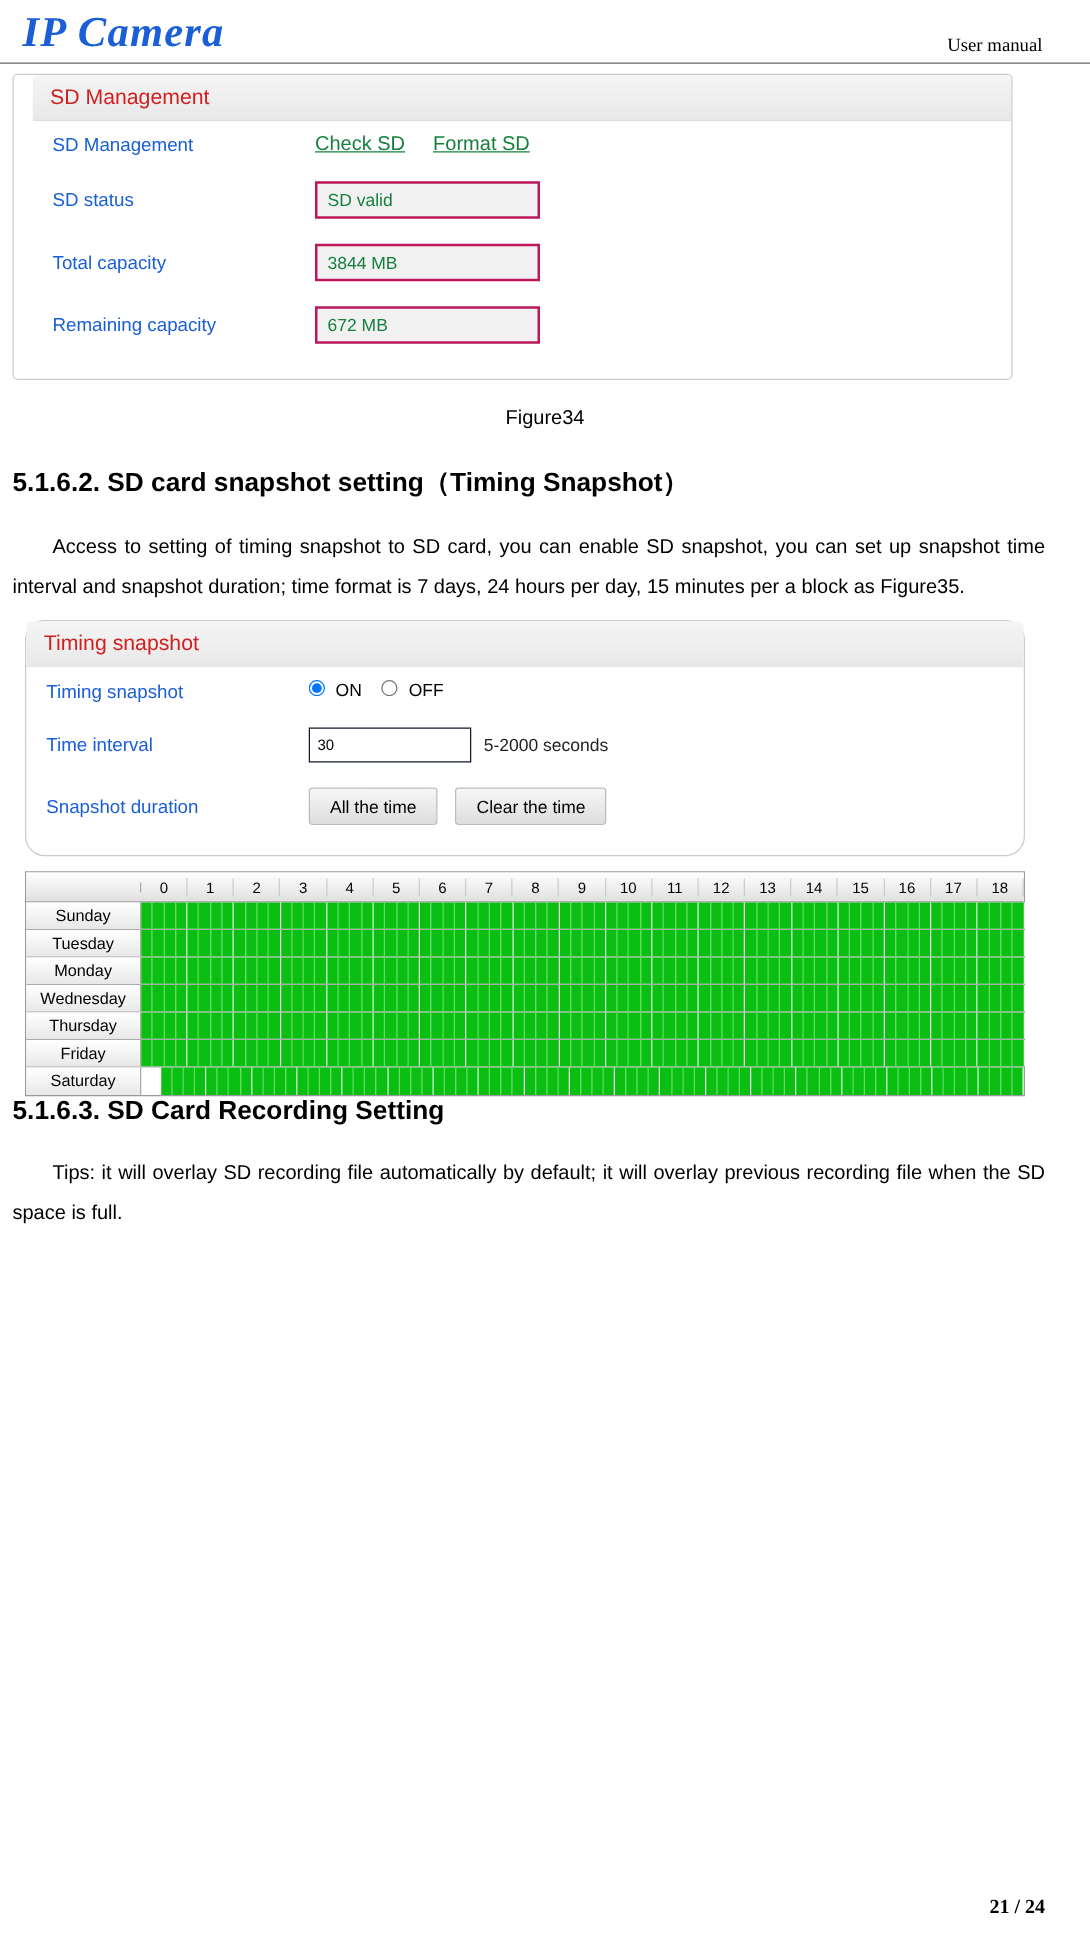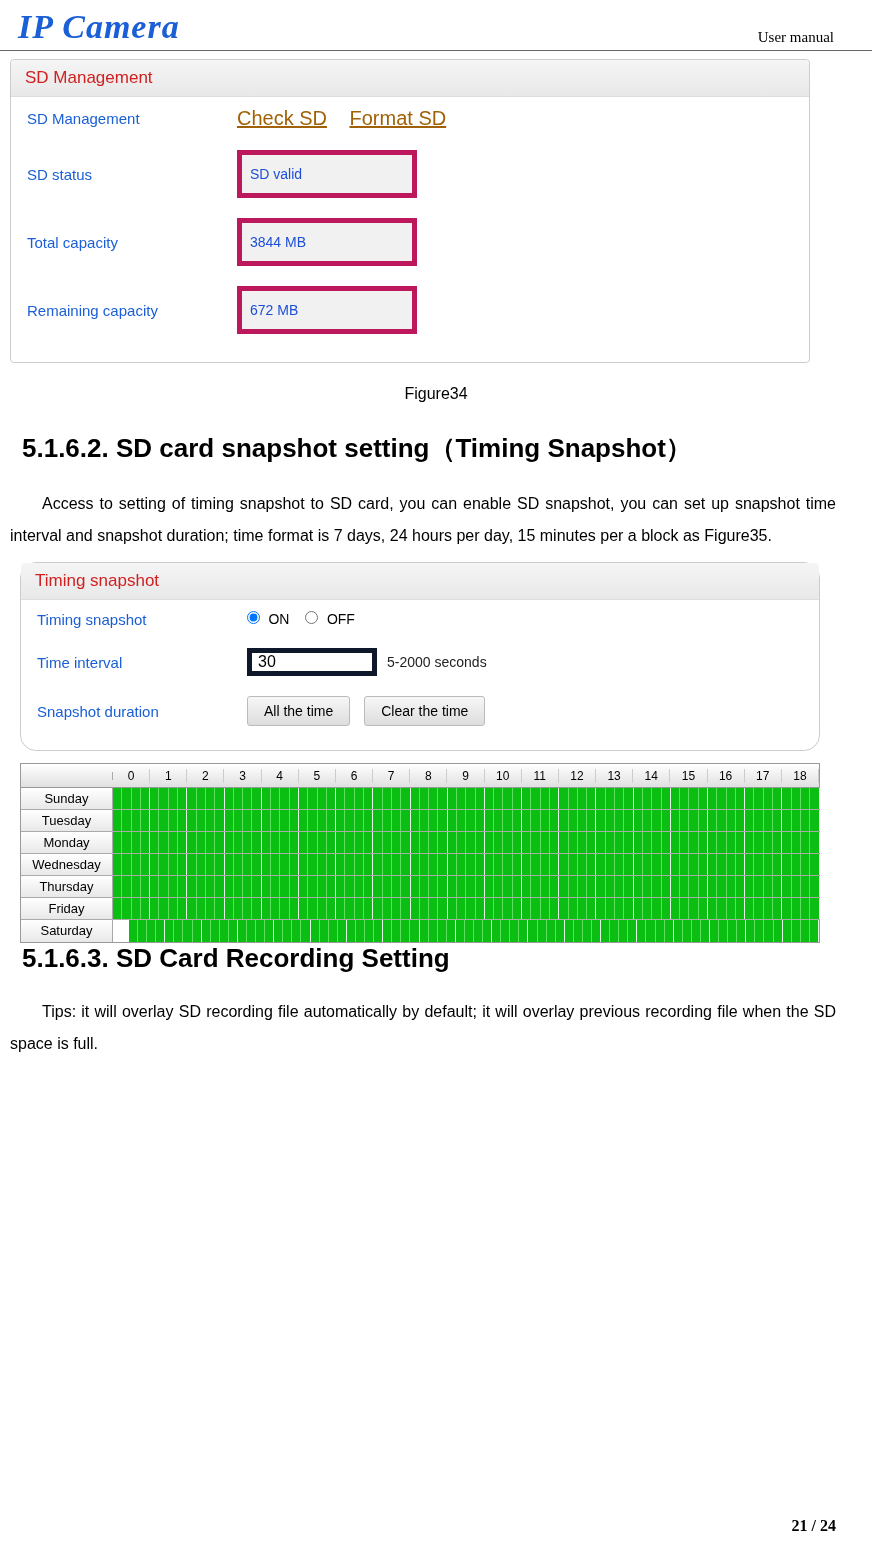--- a/index.html
+++ b/index.html
@@ -45,87 +45,88 @@
   }
 
   
   .panel1 {
     border: 1px solid #ccc;
     border-radius: 4px;
     width: 800px;
     margin-left: 0;
     background: #fff;
     padding-bottom: 18px;
+    padding-left: 15px;
   }
   .panel-title {
     background: linear-gradient(#f5f5f5,#e8e8e8);
     padding: 8px 14px;
     font-size: 17px;
     color: #d02020;
     border-bottom: 1px solid #ddd;
     border-radius: 4px 4px 0 0;
   }
   .form-row {
     display: flex;
     align-items: center;
     padding: 10px 16px;
   }
   .form-label {
     width: 210px;
     color: #1a5fd6;
     font-size: 15px;
   }
   .form-links a {
-    color: #a16207;
-    font-size: 20px;
+    color: #15803d;
+    font-size: 16px;
     margin-right: 18px;
   }
   .ro-input {
     width: 180px;
-    height: 48px;
-    border: 5px solid #be185d;
+    height: 30px;
+    border: 2px solid #be185d;
     background: #f1f1f1;
-    color: #1d4ed8;
+    color: #15803d;
     padding: 0 8px;
     font-size: 14px;
   }
 
   .fig-caption {
     text-align: center;
     font-size: 16px;
     margin: 22px 0 28px 0;
   }
   .fig-caption.mono { font-family: "SimSun","MS Gothic", monospace; }
 
   .heading2 {
-    font-size: 26px;
+    font-size: 21px;
     font-weight: bold;
-    margin: 0 0 22px 12px;
+    margin: 0 0 22px 0;
   }
   .body-text {
     font-size: 16px;
     line-height: 2.0;
     text-align: justify;
     text-indent: 2em;
     margin: 0 0 10px 0;
     padding: 0 26px 0 0;
   }
 
   
   .panel2 {
     border: 1px solid #ccc;
     border-radius: 16px;
     width: 800px;
     margin: 8px 0 0 10px;
     padding-bottom: 14px;
   }
   .radio-lbl { font-size: 14px; margin: 0 16px 0 4px; }
   .ti-input {
-    width: 130px; height: 28px; border: 5px solid #0f172a;
-    padding: 0 6px; font-size: 16px; margin-right: 10px;
+    width: 130px; height: 28px; border: 1px solid #0f172a;
+    padding: 0 6px; font-size: 12px; margin-right: 10px;
   }
   .hint { font-size: 14px; color: #222; }
   .btn-grp { display: flex; gap: 14px; }
   .gbtn {
     padding: 6px 16px;
     font-size: 14px;
     background: linear-gradient(#f7f7f7,#ddd);
     border: 1px solid #bbb;
     border-radius: 3px;
     cursor: pointer;

